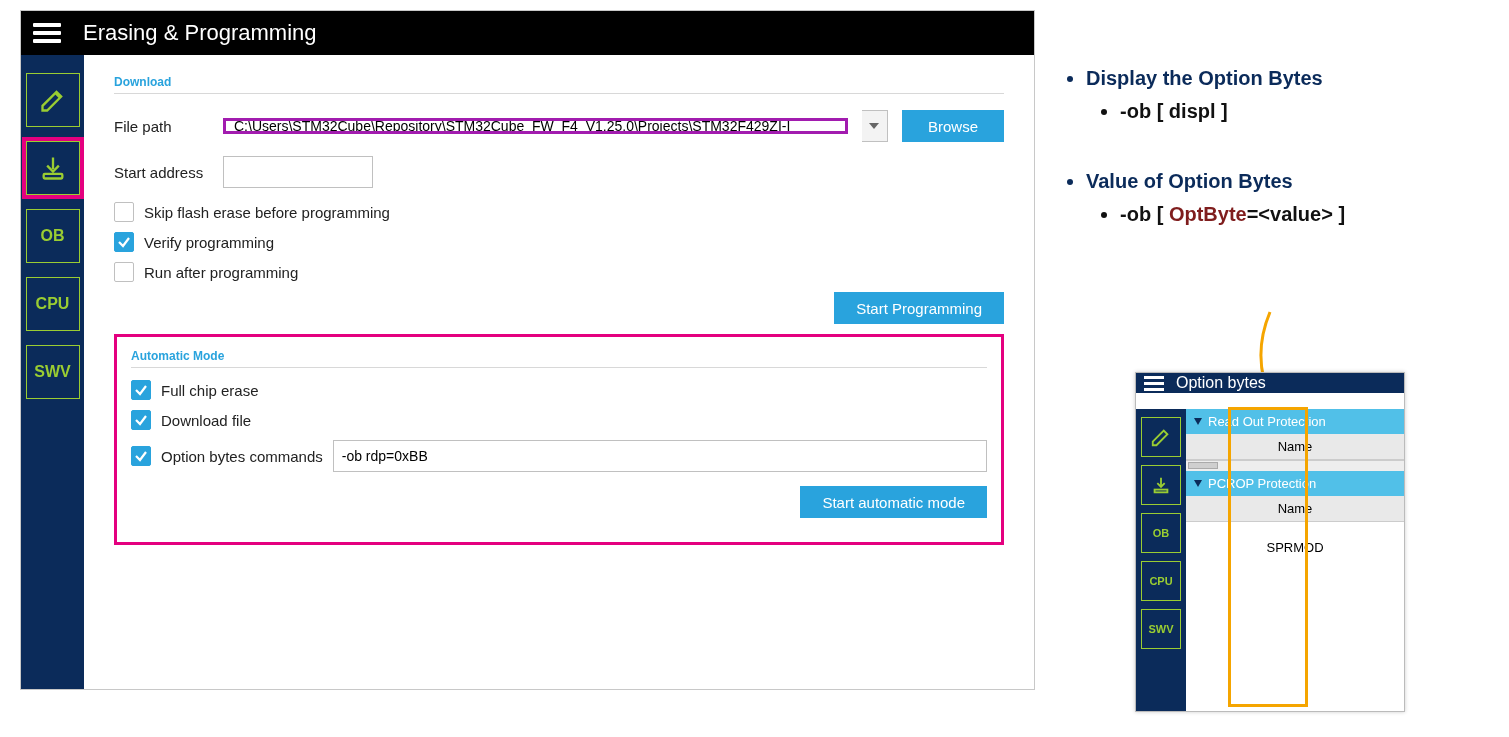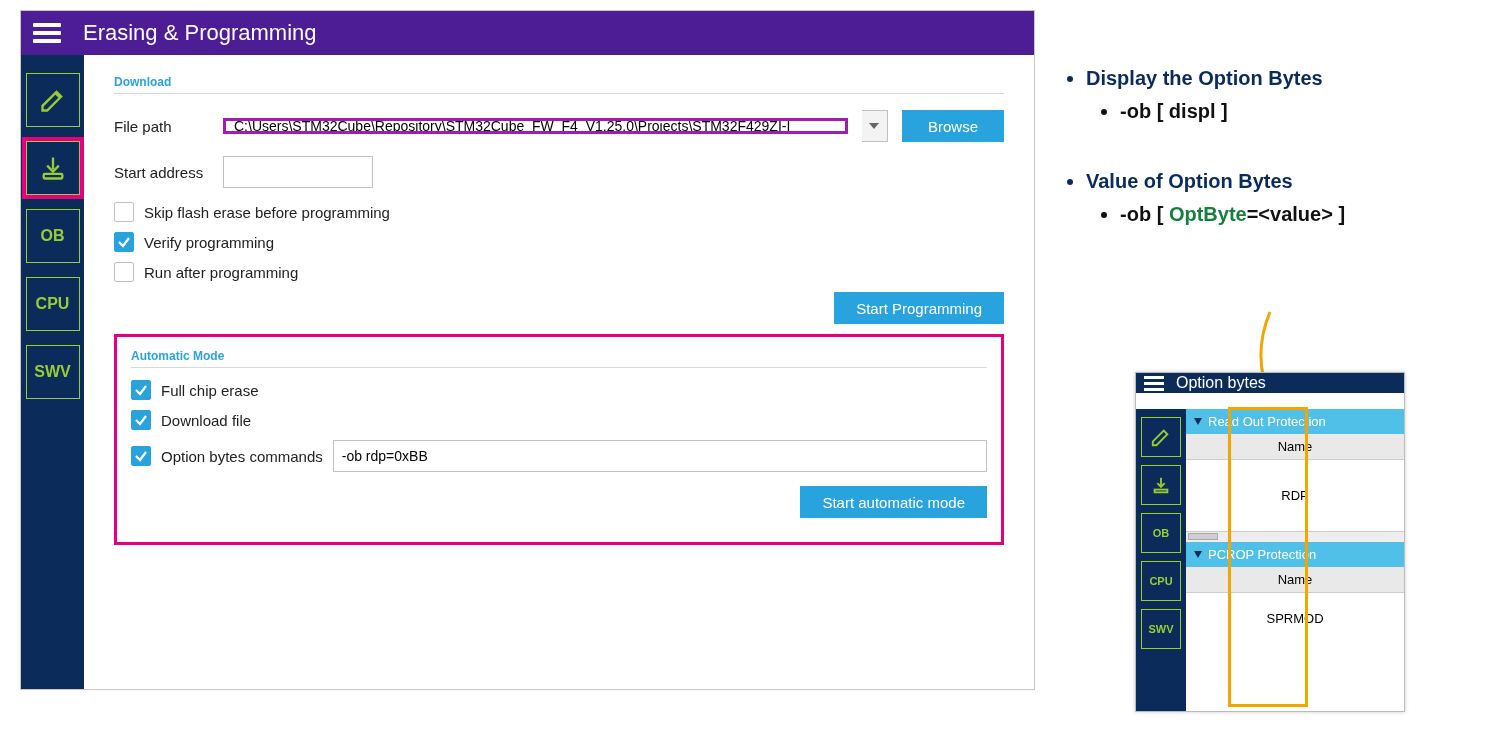--- a/index.html
+++ b/index.html
@@ -1,20 +1,20 @@
 <!DOCTYPE html>
 <html><head>
 <meta charset="utf-8">
 <style>
   * { box-sizing: border-box; margin: 0; padding: 0; }
   body { font-family: "Segoe UI", Arial, sans-serif; background: #fff; width: 1509px; height: 737px; position: relative; }
 
   
   .app-window { position: absolute; left: 20px; top: 10px; width: 1015px; height: 680px; background: #fff; border: 1px solid #c8c8c8; }
-  .titlebar { background: #4c1d95; color: #fff; height: 44px; display: flex; align-items: center; padding: 0 12px; }
+  .titlebar { background: #000000; color: #fff; height: 44px; display: flex; align-items: center; padding: 0 12px; }
   .hamburger { display: flex; flex-direction: column; justify-content: center; gap: 4px; width: 28px; height: 28px; margin-right: 22px; cursor: pointer; }
   .hamburger span { display: block; height: 4px; background: #fff; border-radius: 1px; }
   .title-text { font-size: 22px; font-weight: 400; }
 
   
   .side-col { position: absolute; left: 0; top: 44px; bottom: 0; width: 63px; background: #0b2b5a; padding-top: 18px; display: flex; flex-direction: column; align-items: center; gap: 14px; }
   .side-btn { width: 54px; height: 54px; border: 1.6px solid #9acd32; display:flex; align-items:center; justify-content:center; color:#9acd32; font-weight:700; font-size:16px; position:relative; background:transparent; }
   .side-btn.sel { outline: 4px solid #e4007f; outline-offset: 0; }
 
   .main-pane { position: absolute; left: 63px; right: 0; top: 44px; bottom: 0; padding: 20px 30px; overflow: hidden; }
@@ -40,21 +40,21 @@
   .auto-box { border: 3px solid #e4007f; padding: 12px 14px 14px; margin-top: 4px; }
   .auto-box .section-title { margin-bottom: 12px;}
   .ob-input { flex:1; height:32px; border:1px solid #c0c0c0; padding:4px 8px; font-size:14px;}
 
   
   .note-col { position:absolute; left: 1060px; top: 20px; width: 440px; color:#0b2b5a; }
   .note-h { font-size: 26px; font-weight: 800; margin-bottom: 18px; }
   ul.b1 { list-style: disc; padding-left: 26px; font-size: 20px; font-weight: 800; color:#0b2b5a;}
   ul.b1 > li { margin-bottom: 10px; margin-top: 47px; }
   ul.b2 { list-style: disc; padding-left: 34px; font-weight: 400; font-size: 20px; color:#111; margin-top:10px; margin-bottom:20px;}
-  .optbyte { color:#15803d; font-weight:700;}
+  .optbyte { color:#7f1d1d; font-weight:700;}
   .sub-bullet-text { color:#111; font-weight:700;}
 
   
   .mini-window { position:absolute; left:1135px; top:372px; width:270px; height:340px; border:1px solid #bbb; background:#fff; box-shadow:0 0 4px rgba(0,0,0,.2);}
   .mini-title{background:#0b2b5a;color:#fff;height:20px;display:flex;align-items:center;padding:0 8px;}
   .mini-hamb{display:flex;flex-direction:column;gap:3px;width:20px;margin-right:12px;}
   .mini-hamb span{height:3px;background:#fff;}
   .mini-side{position:absolute;left:0;top:36px;bottom:0;width:50px;background:#0b2b5a;display:flex;flex-direction:column;align-items:center;padding-top:8px;gap:8px;}
   .mini-btn{width:40px;height:40px;border:1.4px solid #9acd32;display:flex;align-items:center;justify-content:center;color:#9acd32;font-weight:700;font-size:11px;}
   .mini-body{position:absolute;left:50px;right:0;top:36px;bottom:0;overflow:hidden;}
@@ -249,21 +249,20 @@
       </div>
   </div>
   <div class="mini-body">
     <div class="mini-sec-head">
       <svg width="8" height="8">
           <polygon points="0,0 8,0 4,7" fill="#0b2b5a"></polygon>
         </svg>
       <span>Read Out Protection</span>
     </div>
     <div class="mini-cell-head">Name</div>
-    <div class="mini-cell">RDP</div>
     <div class="mini-scroll">
         <div class="thumb"></div>
       </div>
     <div class="mini-sec-head">
       <svg width="8" height="8">
           <polygon points="0,0 8,0 4,7" fill="#0b2b5a"></polygon>
         </svg>
       <span>PCROP Protection</span>
     </div>
     <div class="mini-cell-head">Name</div>

